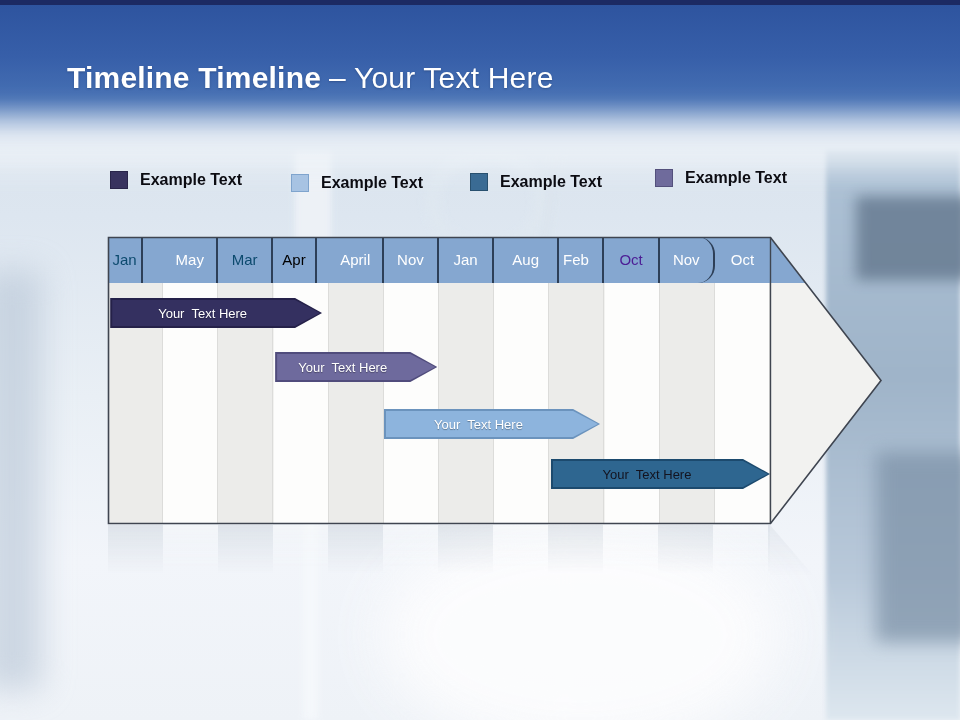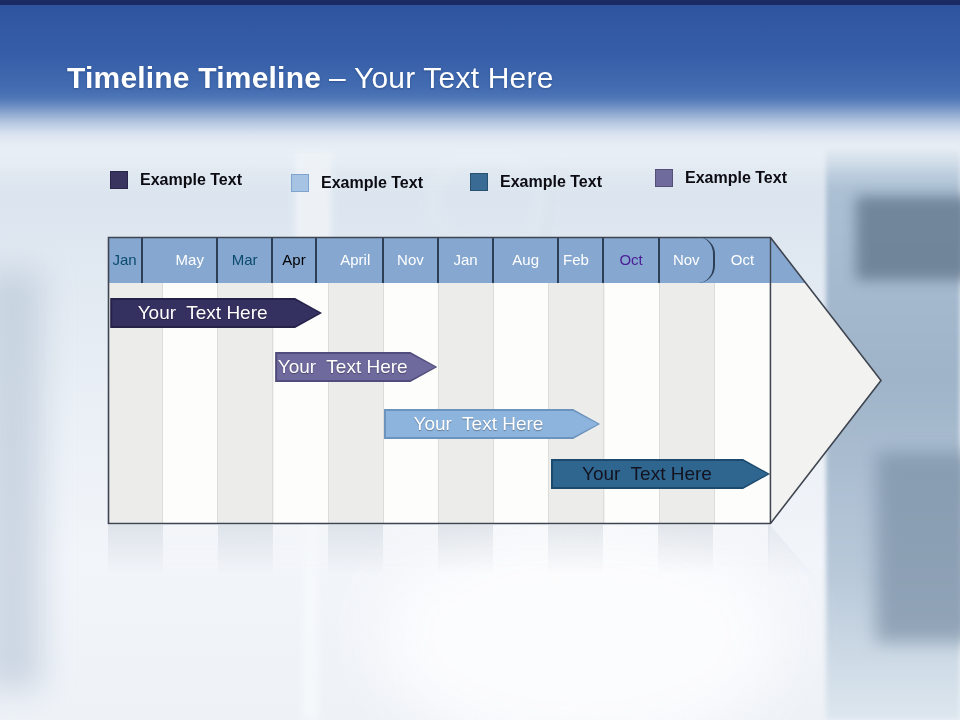--- a/index.html
+++ b/index.html
@@ -40,21 +40,21 @@
   .chart-clip{
     position:absolute;left:0;top:0;width:773px;height:286px;background:#f2f2f0;
     clip-path:polygon(0 0,662px 0,773px 143px,662px 286px,0 286px);
   }
   .stripe{position:absolute;top:0;height:286px;}
   .month-band{position:absolute;left:0;top:0;width:720px;height:46px;background:#85a7d0;}
   .month-cell{position:absolute;top:0;height:46px;box-sizing:border-box;border-right:2px solid #2d3f57;color:#ffffff;font-size:15px;line-height:46px;text-align:center;}
   .bar{position:absolute;z-index:3;}
   .bar-outer{position:absolute;left:0;top:0;width:100%;height:100%;clip-path:polygon(0 0,calc(100% - 27px) 0,100% 50%,calc(100% - 27px) 100%,0 100%);}
   .bar-inner{position:absolute;left:2px;top:2px;right:2px;bottom:2px;clip-path:polygon(0 0,calc(100% - 25px) 0,100% 50%,calc(100% - 25px) 100%,0 100%);}
-  .bar-label{position:absolute;left:0;top:0;height:100%;width:calc(100% - 27px);display:flex;align-items:center;justify-content:center;font-size:19px;white-space:pre;z-index:4;}
+  .bar-label{position:absolute;left:0;top:0;height:100%;width:calc(100% - 27px);display:flex;align-items:center;justify-content:center;font-size:13px;white-space:pre;z-index:4;}
   .chart-outline{position:absolute;left:-1px;top:-1px;pointer-events:none;}
   
   .reflection{
     position:absolute;left:108px;top:525px;width:662px;height:58px;z-index:2;
     background:repeating-linear-gradient(90deg,rgba(188,197,206,.45) 0 55px,rgba(246,248,250,.55) 55px 110px);
     -webkit-mask-image:linear-gradient(180deg,rgba(0,0,0,.75),rgba(0,0,0,0) 85%);
     mask-image:linear-gradient(180deg,rgba(0,0,0,.75),rgba(0,0,0,0) 85%);
   }
   .reflection-tip{
     position:absolute;left:770px;top:525px;width:50px;height:58px;z-index:2;

